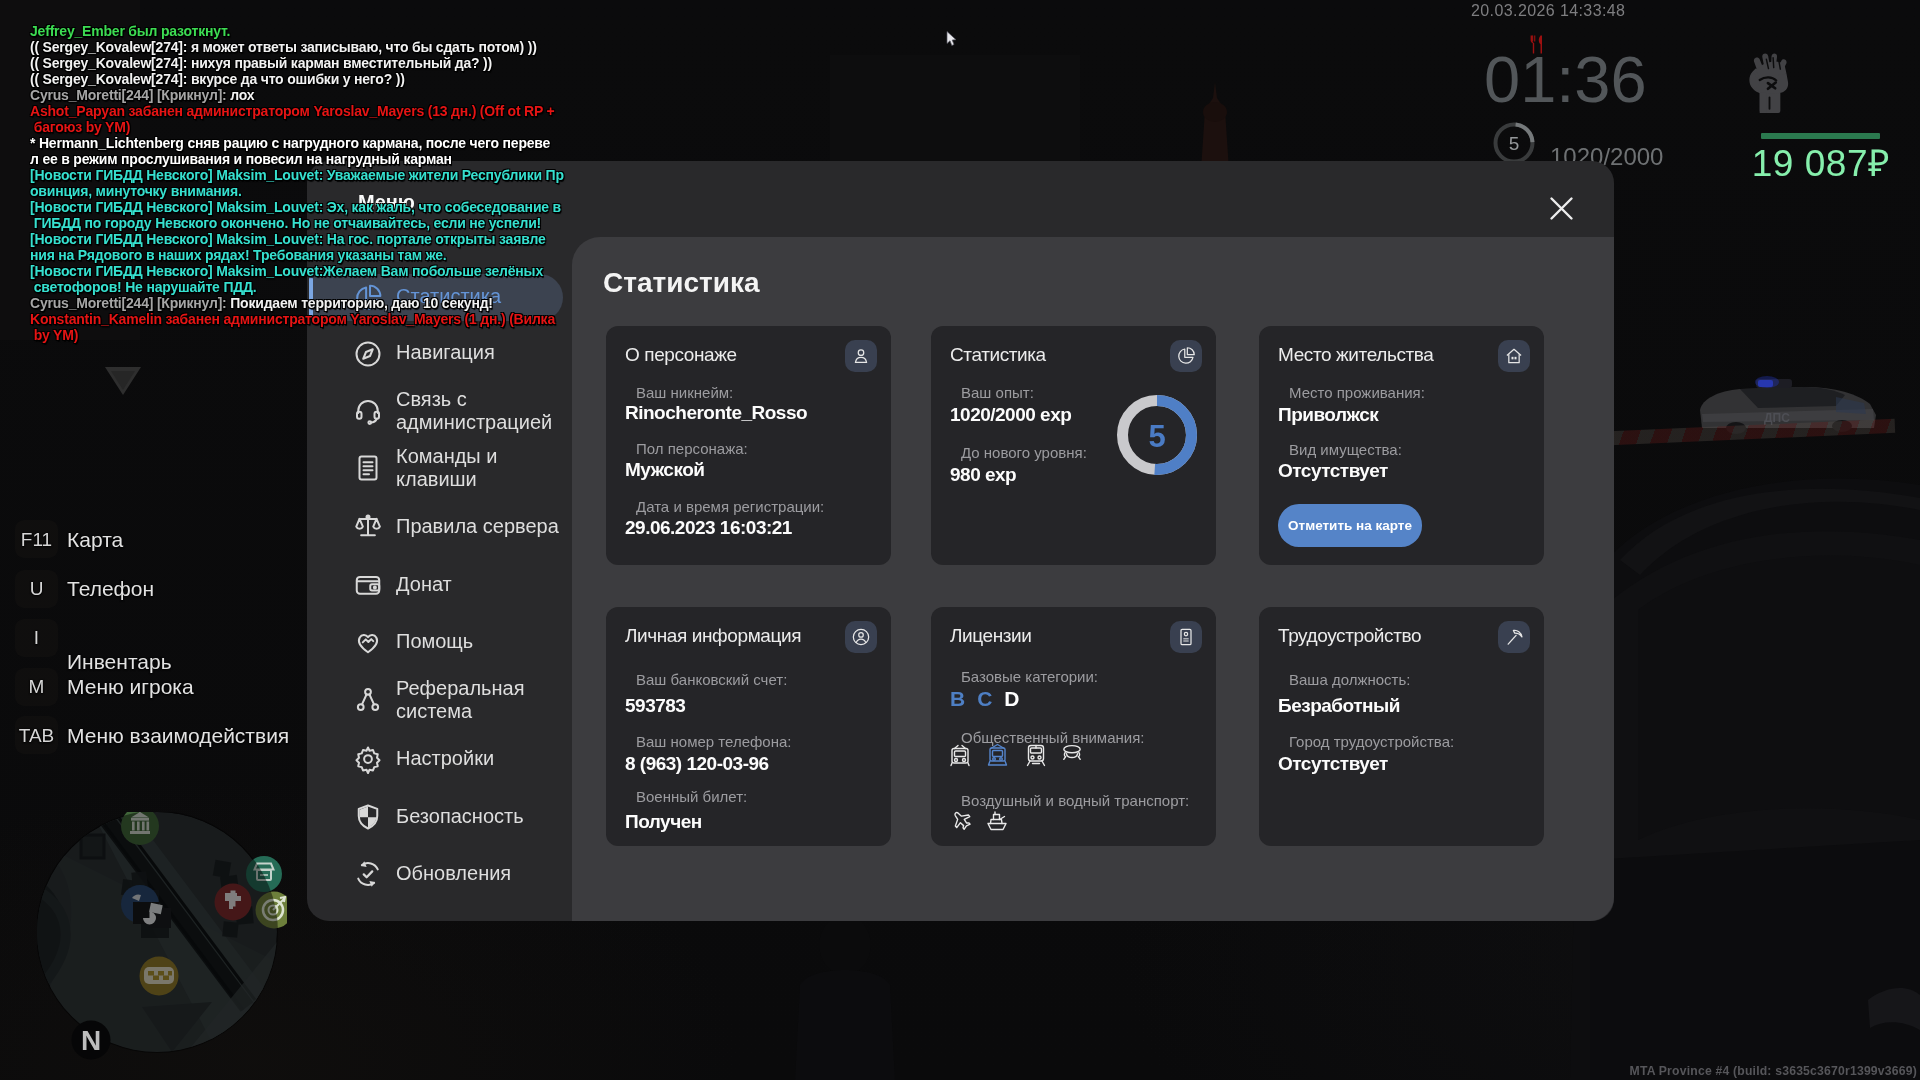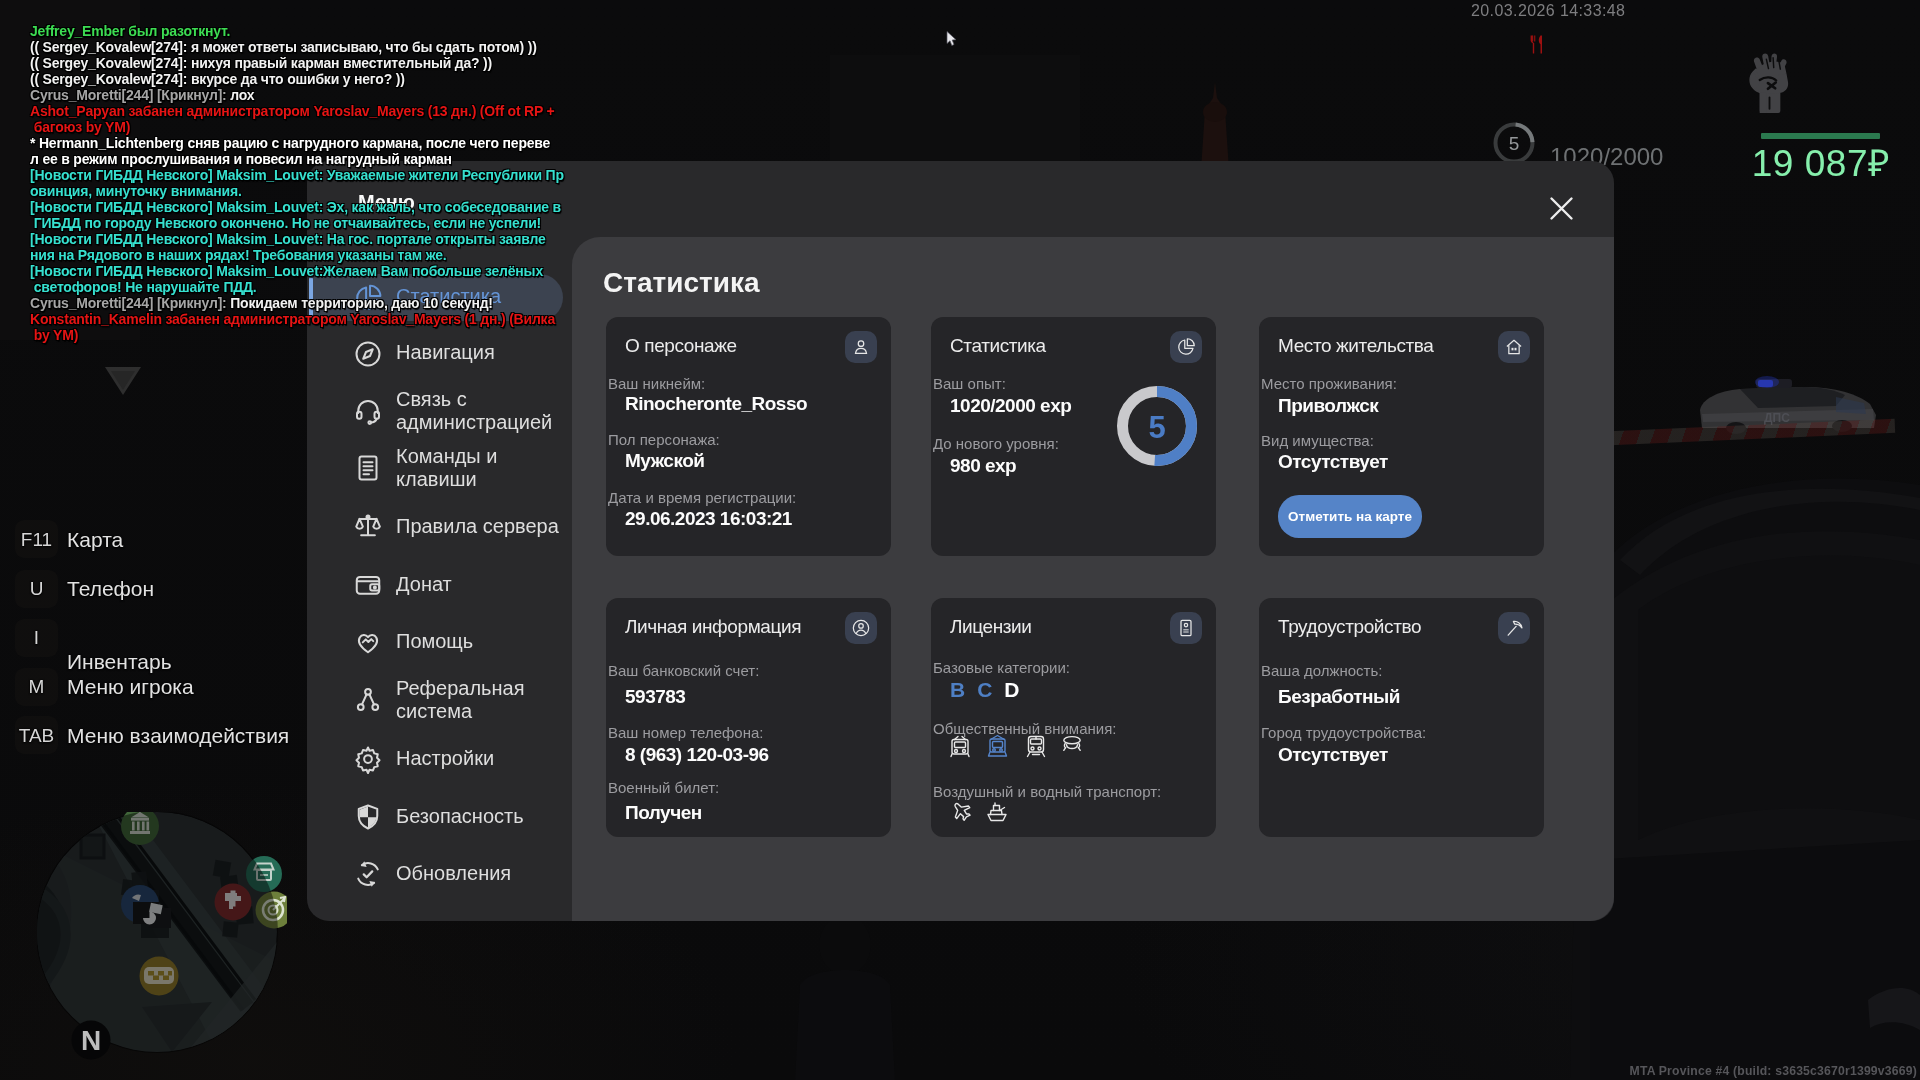--- a/index.html
+++ b/index.html
@@ -39,26 +39,26 @@
   .sitem .lbl{position:absolute;left:41px;white-space:pre;line-height:23px;}
   .sitem svg{stroke:#d8d8d8;fill:none;stroke-width:1.6;stroke-linecap:round;stroke-linejoin:round;}
   .sact svg{stroke:#6494d6;}
   .sact{color:#6494d6;}
   #activeBg{position:absolute;left:2px;top:113px;width:254px;height:47px;
     background:#3c4350;border-radius:0 24px 24px 0;}
   #activeBar{position:absolute;left:2px;top:116px;width:4px;height:41px;
     background:#7ba6e2;border-radius:2px;}
   
   #contentHead{position:absolute;left:31px;top:30px;font-size:28px;font-weight:bold;color:#f4f4f4;}
-  .card{position:absolute;width:285px;height:239px;background:#252528;border-radius:12px;}
+  .card{position:absolute;width:285px;height:239px;background:#252528;border-radius:12px;margin-top:9px;}
   .card .ct{position:absolute;left:19px;top:18px;font-size:19px;color:#ececec;letter-spacing:-0.4px;}
   .chip{position:absolute;right:14px;top:14px;width:32px;height:32px;
     background:#394050;border-radius:10px;}
   .chip svg{position:absolute;left:6px;top:6px;}
-  .lab{position:absolute;left:2px;font-size:15px;color:#9c9ca0;white-space:nowrap;}
+  .lab{position:absolute;left:30px;font-size:15px;color:#9c9ca0;white-space:nowrap;}
   .val{position:absolute;left:19px;font-size:19px;font-weight:bold;color:#fcfcfc;white-space:nowrap;letter-spacing:-0.5px;}
   #mapBtn{position:absolute;left:19px;top:178px;width:144px;height:43px;
     background:#5584c8;border-radius:21px;color:#fff;font-weight:bold;
     text-align:center;line-height:43px;white-space:nowrap;font-size:13.5px;}
   .blue{color:#4e7fc4}
   
   #buildtxt{position:absolute;right:3px;bottom:2px;font-size:12.2px;font-weight:bold;color:#56565a;letter-spacing:0.2px;}
 </style>
 </head>
 <body>
@@ -116,20 +116,21 @@
 
   <div id="chat"><div class="cg">Jeffrey_Ember был разоткнут.</div><div class="cw">(( Sergey_Kovalew[274]: я может ответы записываю, что бы сдать потом) ))</div><div class="cw">(( Sergey_Kovalew[274]: нихуя правый карман вместительный да? ))</div><div class="cw">(( Sergey_Kovalew[274]: вкурсе да что ошибки у него? ))</div><div><span class="cgr">Cyrus_Moretti[244] [Крикнул]: </span><span class="cw">лох</span></div><div class="cr">Ashot_Papyan забанен администратором Yaroslav_Mayers (13 дн.) (Off ot RP +</div><div class="cr"> багоюз by YM)</div><div class="cp">* Hermann_Lichtenberg сняв рацию с нагрудного кармана, после чего переве</div><div class="cp">л ее в режим прослушивания и повесил на нагрудный карман</div><div class="cc">[Новости ГИБДД Невского] Maksim_Louvet: Уважаемые жители Республики Пр</div><div class="cc">овинция, минуточку внимания.</div><div class="cc">[Новости ГИБДД Невского] Maksim_Louvet: Эх, как жаль, что собеседование в</div><div class="cc"> ГИБДД по городу Невского окончено. Но не отчаивайтесь, если не успели!</div><div class="cc">[Новости ГИБДД Невского] Maksim_Louvet: На гос. портале открыты заявле</div><div class="cc">ния на Рядового в наших рядах! Требования указаны там же.</div><div class="cc">[Новости ГИБДД Невского] Maksim_Louvet:Желаем Вам побольше зелёных</div><div class="cc"> светофоров! Не нарушайте ПДД.</div><div><span class="cgr">Cyrus_Moretti[244] [Крикнул]: </span><span class="cw">Покидаем территорию, даю 10 секунд!</span></div><div class="cr">Konstantin_Kamelin забанен администратором Yaroslav_Mayers (1 дн.) (Вилка</div><div class="cr"> by YM)</div></div>
 
   <div id="date">20.03.2026 14:33:48</div>
   <svg class="abs" style="left:1529px;top:35px" width="17" height="19" viewBox="0 0 17 19" fill="#9c1010">
     <path d="M2.2 0.5 L2.2 5.5 C2.2 7 3.2 7.8 4 8 L4 18.5 L2.6 18.5 L2.6 8.2 C1.2 7.8 0.4 6.6 0.4 5.2 L0.4 0.5 Z" transform="translate(1.2,0)"></path>
     <rect x="3.1" y="0.5" width="1.1" height="6"></rect>
     <rect x="5.2" y="0.5" width="1.1" height="6"></rect>
     <path d="M11.5 0.5 C9.8 2.5 9.3 5.5 10.3 7.8 C10.7 8.6 11.2 9 11.5 9.2 L11.5 18.5 L13 18.5 L13 0.5 Z"></path>
   </svg>
+  <div id="clock">01:36</div>
   <svg class="abs" style="left:1492px;top:121px" width="44" height="44" viewBox="0 0 44 44">
     <circle cx="22" cy="22" r="18.5" fill="none" stroke="#393b3c" stroke-width="4"></circle>
     <circle cx="22" cy="22" r="18.5" fill="none" stroke="#75797b" stroke-width="4" stroke-dasharray="26.2 90" transform="rotate(-85 22 22)"></circle>
     <text x="22" y="29" font-size="19" fill="#95989a" text-anchor="middle" font-family="Liberation Sans,sans-serif">5</text>
   </svg>
   <div id="xpnum">1020/2000</div>
   <svg class="abs" style="left:1746px;top:49px" width="47" height="64" viewBox="0 0 45 62" fill="#424245">
     <rect x="13" y="40" width="20" height="22" rx="2"></rect>
     <path d="M6 22 C2 26 2 34 6 38 C9 42 15 44 21 43.5 L33 42.5 C38 41.5 41 37.5 40.5 32.5 L39 24 L9 19 Z"></path>
     <path d="M11 22 L7.5 12 C6.5 8.5 11.5 6.5 13 10 L16.5 19 Z"></path>

